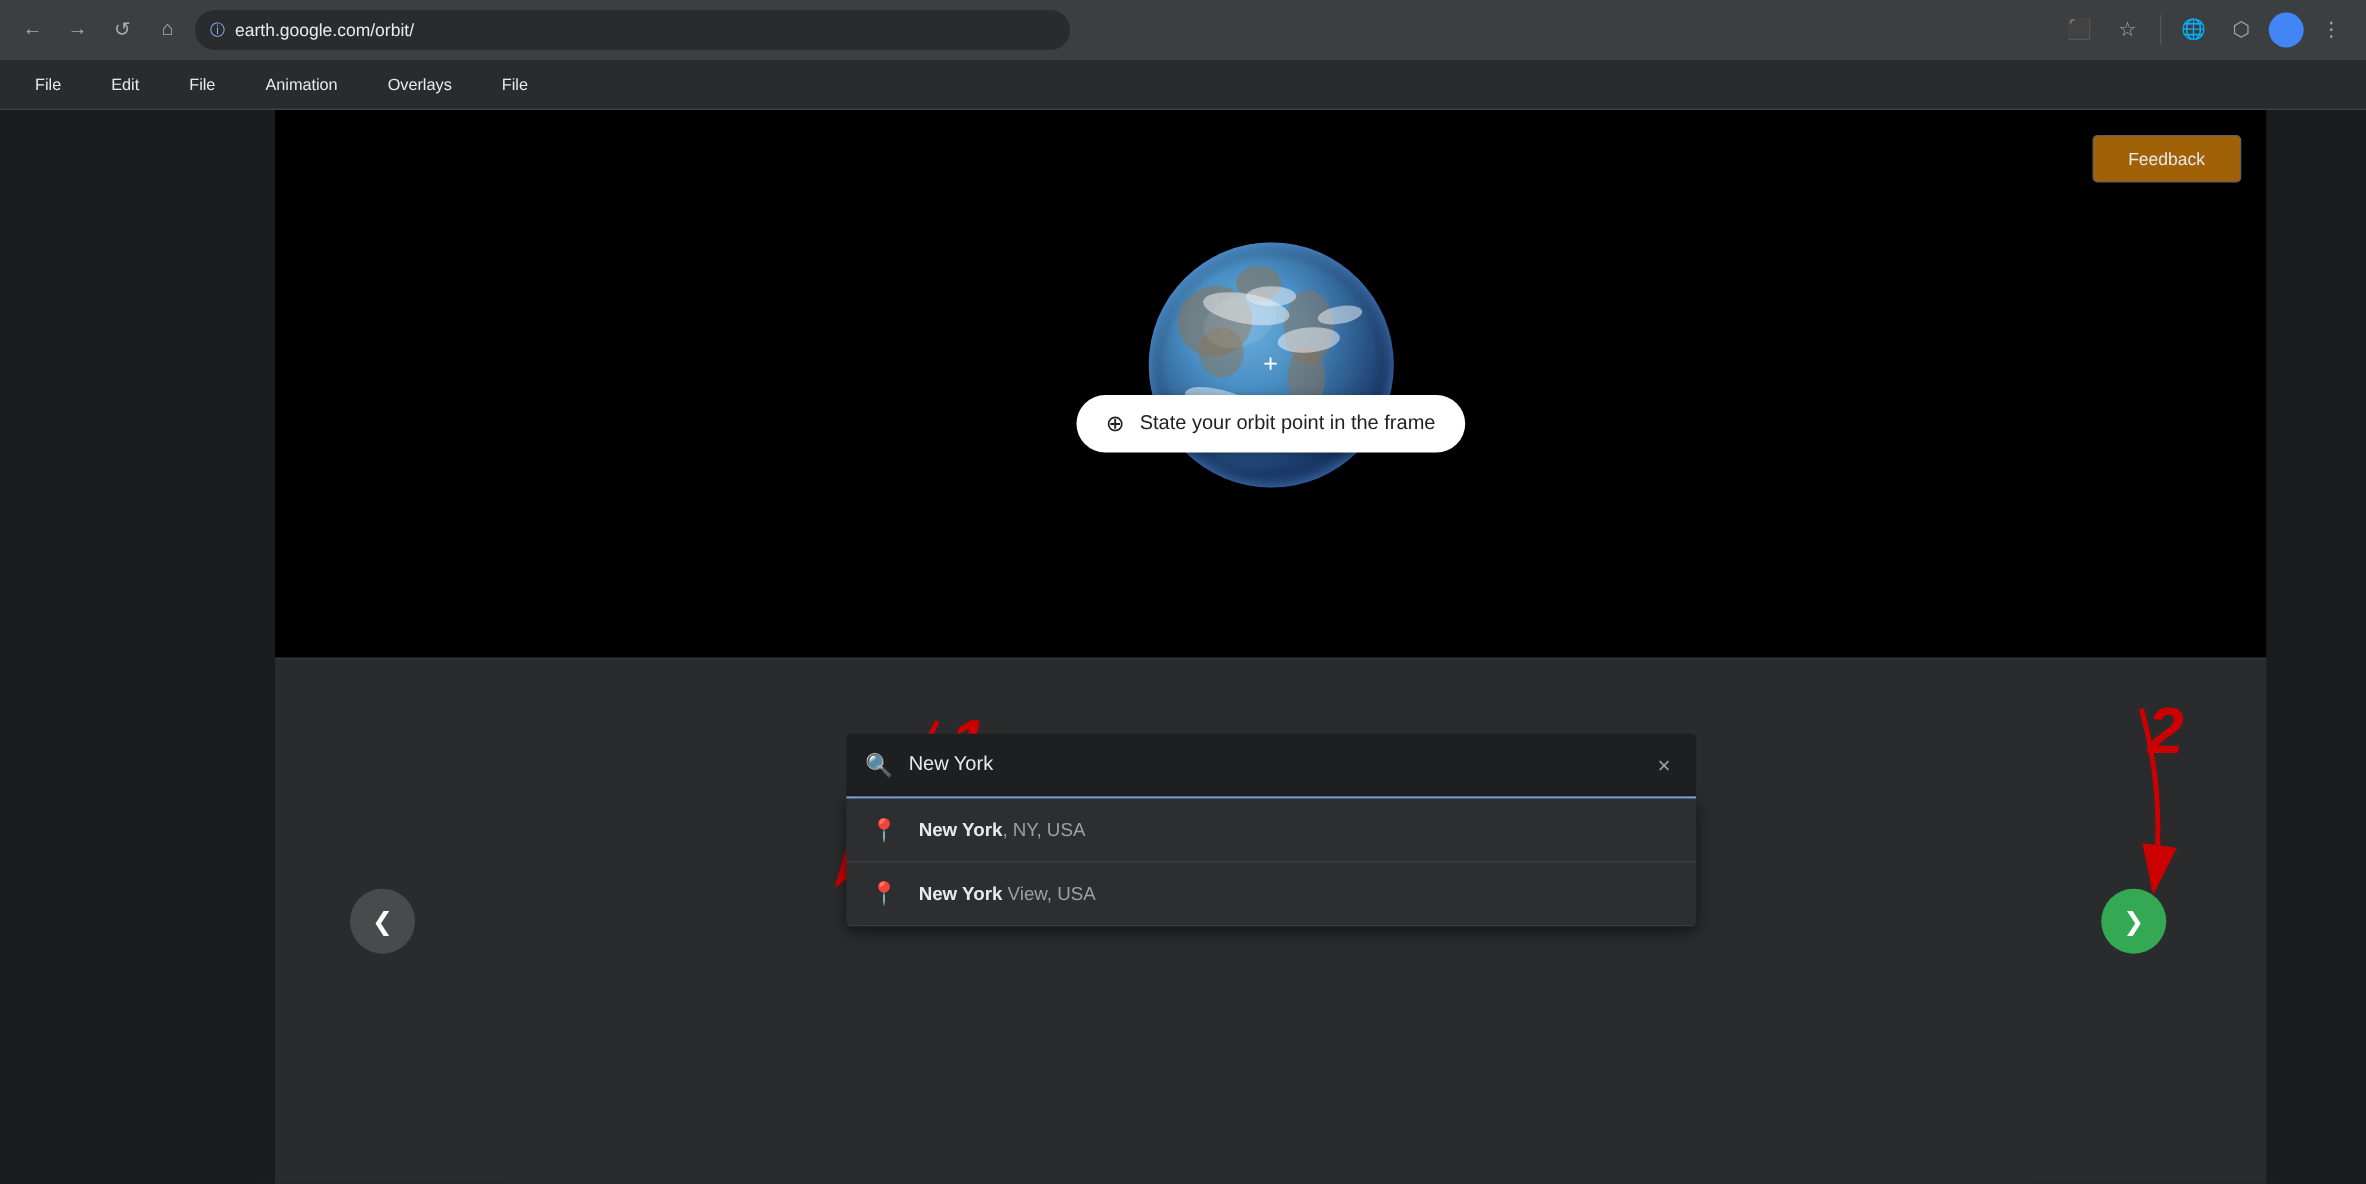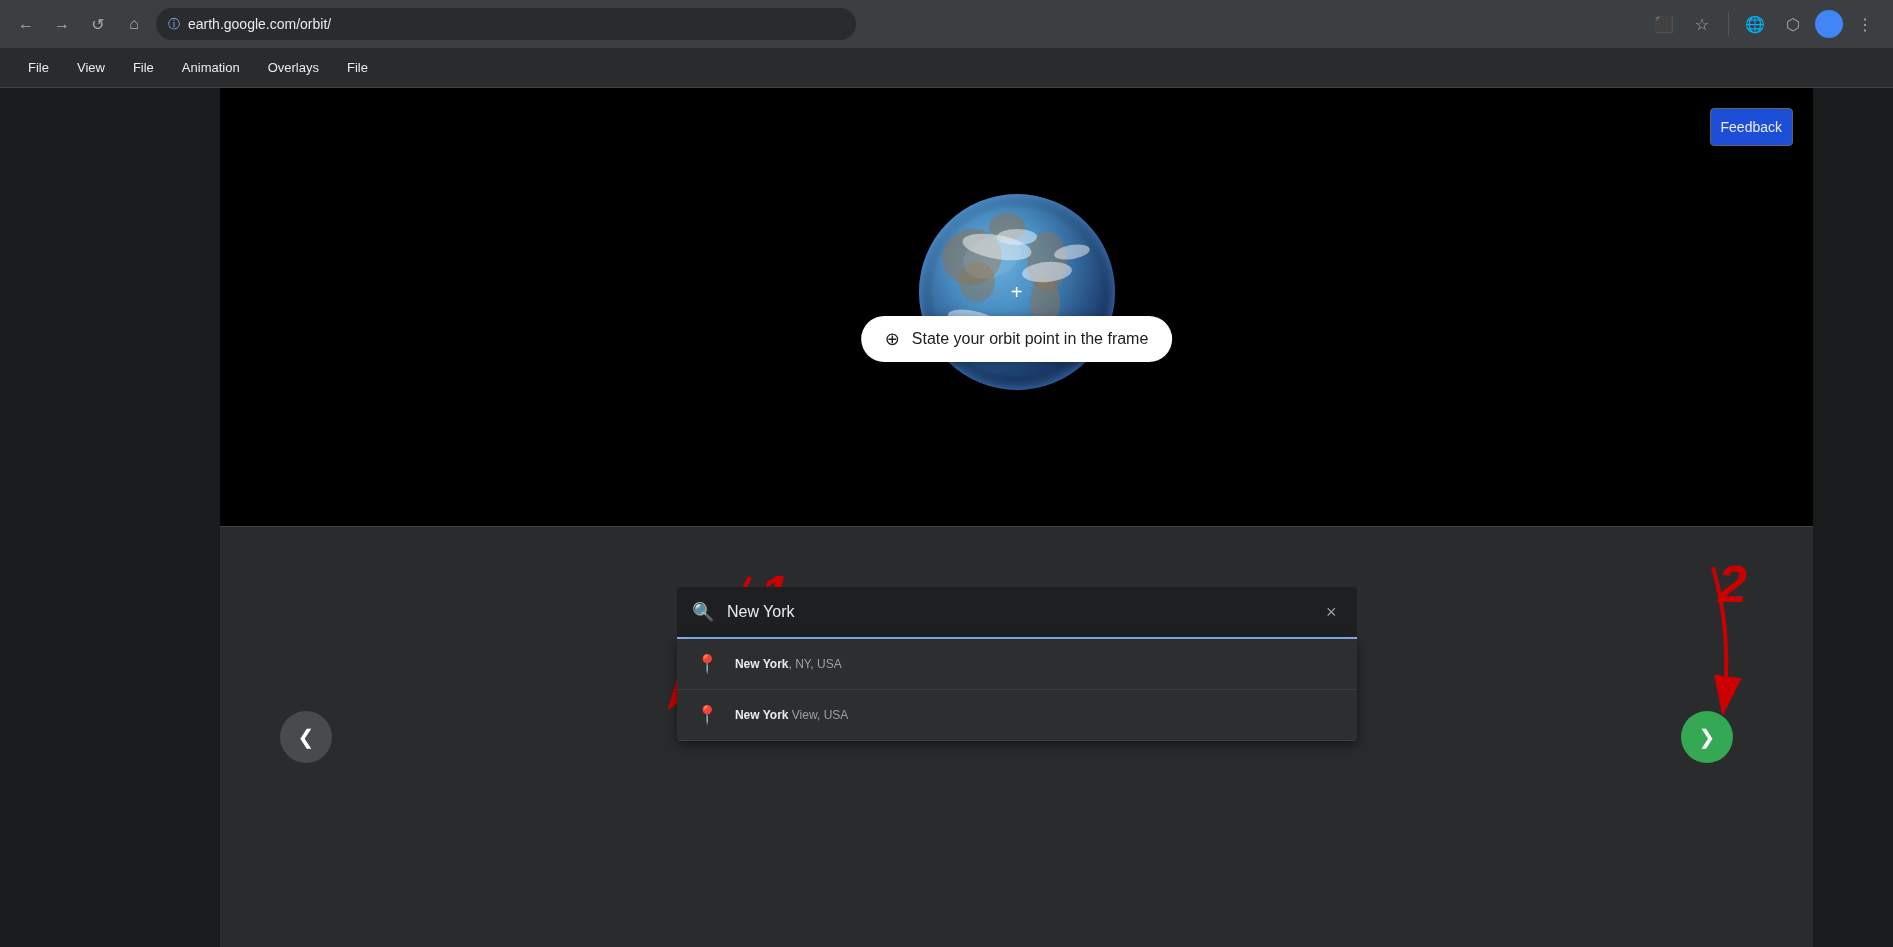--- a/index.html
+++ b/index.html
@@ -53,21 +53,21 @@
       display: flex; align-items: center; justify-content: center;
     }
 
     
     .menu-bar {
       height: 40px;
       background: #2a2b2d;
       display: flex;
       align-items: center;
       padding: 0 16px;
-      gap: 4px;
+      gap: 16px;
       border-bottom: 1px solid #444;
     }
     .menu-item {
       padding: 6px 12px;
       color: #e8eaed;
       font-size: 13px;
       cursor: pointer;
       border-radius: 4px;
     }
 
@@ -140,25 +140,25 @@
     .orbit-hint-icon {
       font-size: 18px;
       color: #202124;
     }
 
     
     .feedback-btn {
       position: absolute;
       top: 20px;
       right: 20px;
-      background: #1d4ed8;
+      background: #a16207;
       color: #e8eaed;
       border: 1px solid #5f6368;
       border-radius: 4px;
-      padding: 10px 10px;
+      padding: 10px 28px;
       font-size: 14px;
       cursor: pointer;
       font-weight: 500;
     }
 
     
     .bottom-panel {
       height: 420px;
       background: #292b2d;
       position: relative;
@@ -218,21 +218,21 @@
       display: flex;
       align-items: center;
       padding: 14px 20px;
       gap: 16px;
       cursor: pointer;
       border-bottom: 1px solid #3c3f41;
     }
 
     .result-icon { color: #9aa0a6; font-size: 18px; }
 
-    .result-text { color: #e8eaed; font-size: 12px; }
+    .result-text { color: #e8eaed; font-size: 15px; }
     .result-text strong { font-weight: 600; }
     .result-secondary { color: #9aa0a6; }
 
     
     .nav-arrow-left {
       position: absolute;
       left: 60px;
       top: 50%;
       transform: translateY(-50%);
       width: 52px; height: 52px;
@@ -306,21 +306,21 @@
       <button class="browser-action-btn">🌐</button>
       <button class="browser-action-btn">⬡</button>
       <button class="browser-action-btn" style="background:#4285f4;border-radius:50%;width:28px;height:28px;color:white;font-size:11px;border:none;cursor:pointer;"></button>
       <button class="browser-action-btn">⋮</button>
     </div>
   </div>
 </div>
 
 <div class="menu-bar">
   <span class="menu-item">File</span>
-  <span class="menu-item">View</span>
+  <span class="menu-item">Edit</span>
   <span class="menu-item">File</span>
   <span class="menu-item">Animation</span>
   <span class="menu-item">Overlays</span>
   <span class="menu-item">File</span>
 </div>
 
 <div class="main-content">
 
   <div class="left-strip"></div>
 

